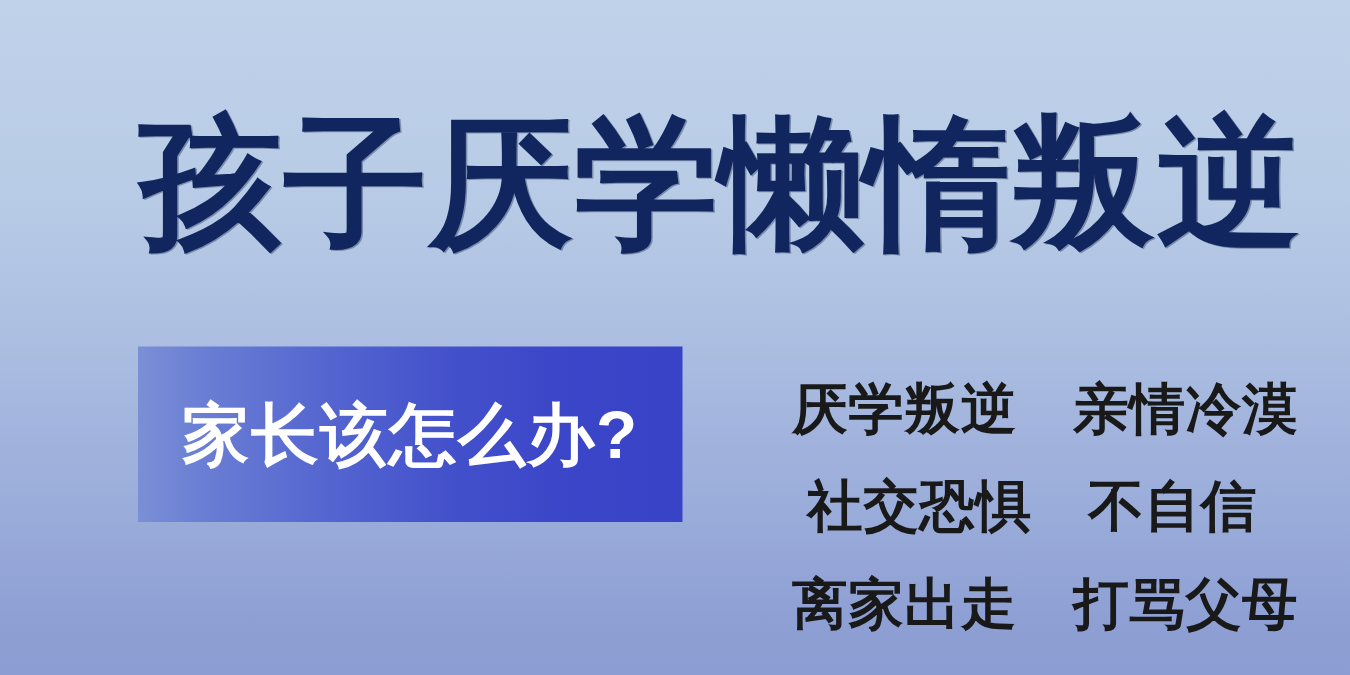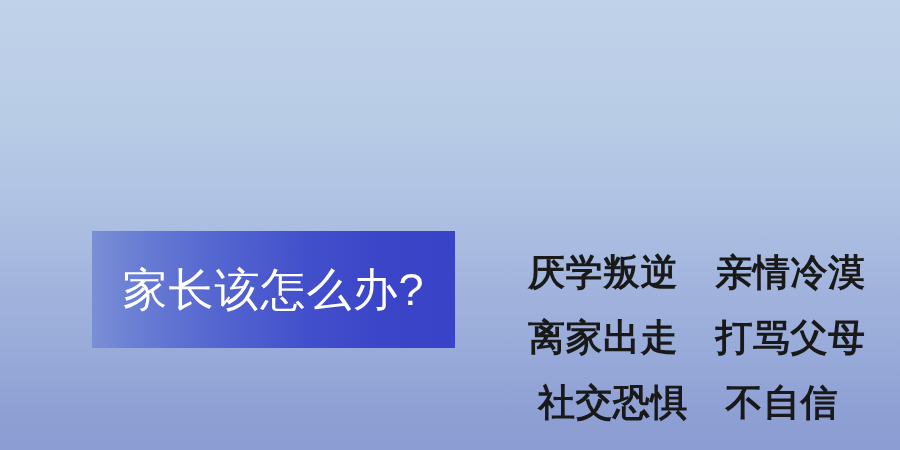--- a/index.html
+++ b/index.html
@@ -62,21 +62,21 @@
         #4350cb 58%,
         #3a45c8 80%,
         #3843c7 100%);
     display: flex;
     align-items: center;
     justify-content: center;
   }
   #callout-box .callout-text {
     font-size: 45px;
     line-height: 52px;
-    font-weight: 400;
+    font-weight: 700;
     color: #ffffff;
     letter-spacing: 1px;
     white-space: nowrap;
   }
 
   
   #symptom-list {
     position: absolute;
     left: 528px;
     top: 240px;
@@ -94,36 +94,43 @@
   #symptom-list .sym-gap {
     display: inline-block;
     width: 16px;
   }
 </style>
 </head>
 <body>
 
 <div id="poster">
 
+  <div id="headline">
+    <span class="hl-text">孩子厌学</span>
+    <span class="hl-gap"></span>
+    <span class="hl-text">懒惰</span>
+    <span class="hl-gap"></span>
+    <span class="hl-text">叛逆</span>
+  </div>
 
   <div id="callout-box">
     <span class="callout-text">家长该怎么办?</span>
   </div>
 
   <div id="symptom-list">
     <div class="symptom-row">
       <span>厌学叛逆</span>
       <span class="sym-gap"></span>
       <span>亲情冷漠</span>
     </div>
     <div class="symptom-row">
+      <span>社交恐惧</span>
+      <span class="sym-gap"></span>
+      <span>不自信</span>
+    </div>
+    <div class="symptom-row">
       <span>离家出走</span>
       <span class="sym-gap"></span>
       <span>打骂父母</span>
-    </div>
-    <div class="symptom-row">
-      <span>社交恐惧</span>
-      <span class="sym-gap"></span>
-      <span>不自信</span>
     </div>
   </div>
 
 </div>
 
 </body></html>

